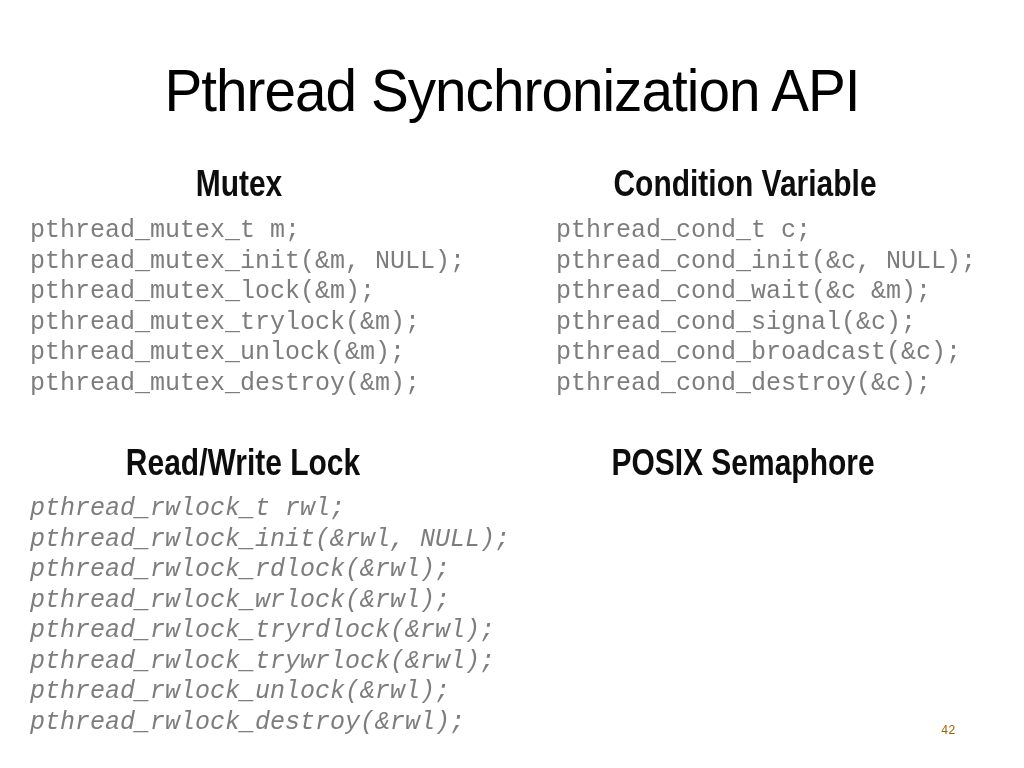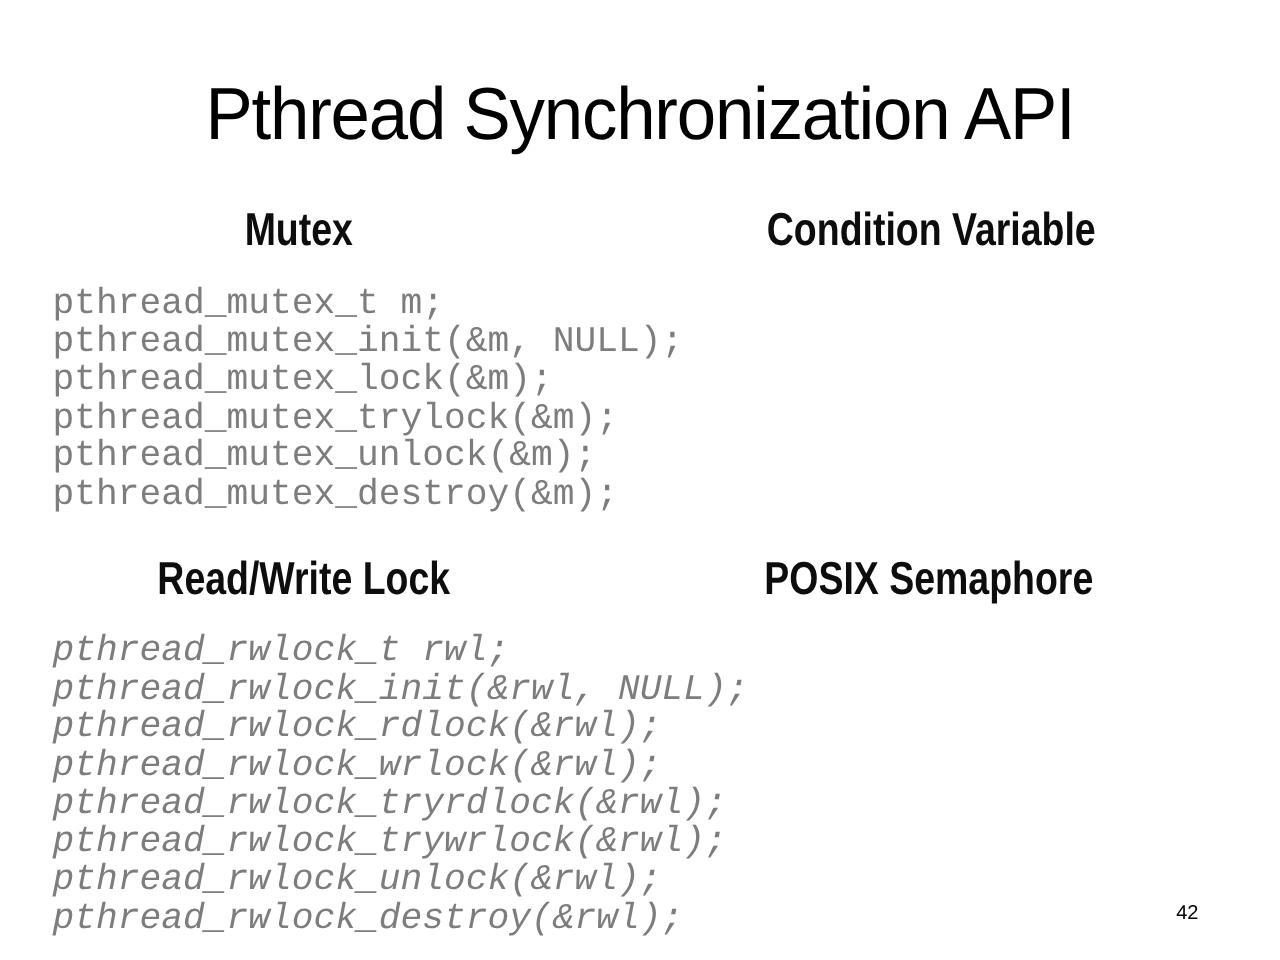--- a/index.html
+++ b/index.html
@@ -44,57 +44,63 @@
     color: #0d0d0d;
   }
   .heading-row-1 { top: 164px; }
   .heading-row-2 { top: 443px; }
   .heading-mutex   { left: 239px; }
   .heading-cond    { left: 745px; }
   .heading-rwlock  { left: 243px; }
   .heading-sem     { left: 743px; }
   .code-block {
     position: absolute;
-    margin: 12px;
+    margin: 0;
     white-space: pre;
     font-family: "Liberation Mono", "DejaVu Sans Mono", monospace;
-    font-size: 29px;
+    font-size: 25px;
     line-height: 30.5px;
     color: #7d7d7d;
   }
   .code-row-1 { top: 216px; }
   .code-row-2 { top: 494px; font-style: italic; }
   .code-col-left  { left: 30px; }
   .code-col-right { left: 556px; }
   .page-number {
     position: absolute;
     top: 722px;
     left: 941px;
-    font-family: Liberation Sans, sans-serif;
-    font-size: 16px;
+    font-family: Liberation Mono, monospace;
+    font-size: 12px;
     line-height: 18px;
-    color: #000000;
+    color: #a16207;
   }
 </style>
 </head>
 <body>
 
 <div class="slide">
 
   <h1 class="slide-title">Pthread Synchronization API</h1>
 
   <h2 class="section-heading heading-row-1 heading-mutex">Mutex</h2>
   <pre class="code-block code-row-1 code-col-left">pthread_mutex_t m;
 pthread_mutex_init(&amp;m, NULL);
 pthread_mutex_lock(&amp;m);
 pthread_mutex_trylock(&amp;m);
 pthread_mutex_unlock(&amp;m);
 pthread_mutex_destroy(&amp;m);</pre>
 
   <h2 class="section-heading heading-row-1 heading-cond">Condition Variable</h2>
+  <pre class="code-block code-row-1 code-col-right">pthread_cond_t c;
+pthread_cond_init(&amp;c, NULL);
+pthread_cond_wait(&amp;c &amp;m);
+pthread_cond_signal(&amp;c);
+pthread_cond_broadcast(&amp;c);
+pthread_cond_destroy(&amp;c);</pre>
 
   <h2 class="section-heading heading-row-2 heading-rwlock">Read/Write Lock</h2>
   <pre class="code-block code-row-2 code-col-left">pthread_rwlock_t rwl;
 pthread_rwlock_init(&amp;rwl, NULL);
 pthread_rwlock_rdlock(&amp;rwl);
 pthread_rwlock_wrlock(&amp;rwl);
 pthread_rwlock_tryrdlock(&amp;rwl);
 pthread_rwlock_trywrlock(&amp;rwl);
 pthread_rwlock_unlock(&amp;rwl);
 pthread_rwlock_destroy(&amp;rwl);</pre>

